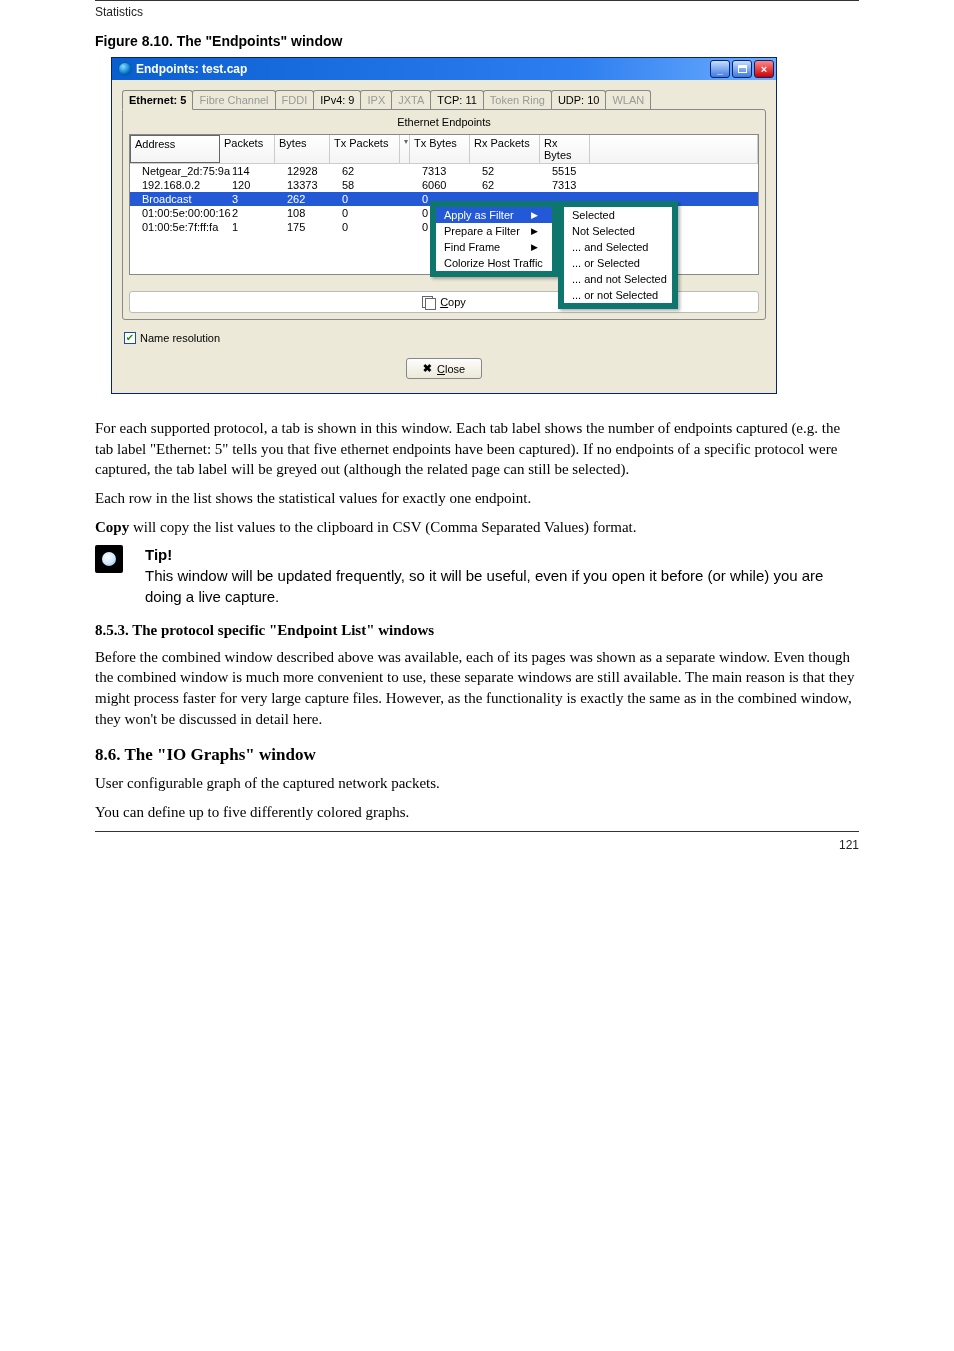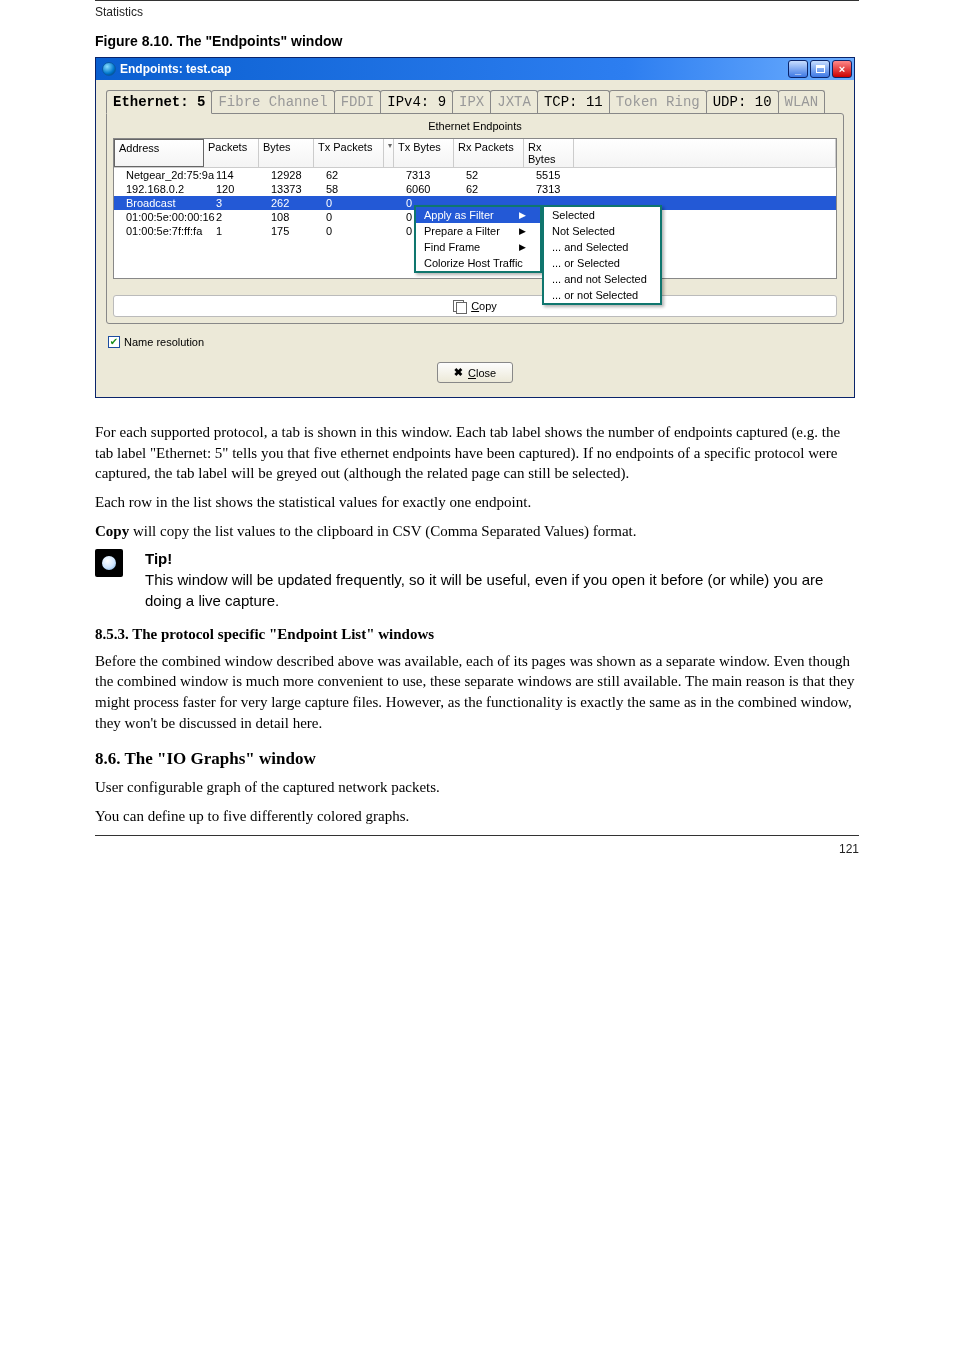--- a/index.html
+++ b/index.html
@@ -13,25 +13,25 @@
   }
   .page-wrap { padding: 0 95px; }
   hr.rule { border: none; border-top: 1px solid #333; margin: 0; }
   .top-rule { margin-top: 60px; }
   .header-line { display:flex; justify-content:space-between; font-size:12px; margin:4px 0 10px 0; color:#222; }
 
   .fig-caption { font-weight:bold; font-size:14px; margin:14px 0 8px 0; }
 
   
   .window {
-    width: 760px;
+    width: 666px;
     border: 1px solid #0a246a;
     font-family: Tahoma, sans-serif;
     font-size: 11px;
-    margin: 0 0 24px 0;
+    margin: 0 0 24px 16px;
     background:#ece9d8;
   }
   .titlebar {
     height: 22px;
     background: linear-gradient(to right,#0a5fd0,#2d7ef0 70%,#6daeff);
     display:flex; align-items:center;
     color:#fff;
     padding:0 2px;
   }
   .titlebar .app-icon {
@@ -51,21 +51,21 @@
   .win-max-inner { width:9px; height:8px; border:1px solid #fff; border-top-width:3px; }
 
   .window-body { padding:10px; }
 
   
   .tabs-row { display:flex; align-items:flex-end; }
   .tab {
     border:1px solid #888; border-bottom:none;
     background:#ece9d8; padding:3px 6px 3px 6px;
     margin-right:-1px; position:relative; white-space:nowrap;
-    font-size:14px; color:#000; border-radius:3px 3px 0 0;font-family:Liberation Mono, monospace;
+    font-size:11px; color:#000; border-radius:3px 3px 0 0;
   }
   .tab.disabled { color:#999; }
   .tab.active { background:#ece9d8; font-weight:bold; z-index:2; border-bottom:1px solid #ece9d8; margin-bottom:-1px; }
 
   .tabpanelbox { border:1px solid #888; border-radius:0 3px 3px 3px; background:#ece9d8; }
   .tab-inner-title { text-align:center; padding:6px 0 6px 0; font-size:11px; }
 
   
   .grid { background:#fff; border:1px solid #888; margin:0 6px; }
   .grid-header-row, .grid-row {
@@ -80,21 +80,21 @@
   }
   .grid-header-cell:first-child { border:1px solid #666; }
   .grid-header-cell.sortmark { font-size:8px; text-align:center; color:#666; }
   .grid-cell { padding:1px 12px; white-space:nowrap; }
   .row-selected { background:#2359d6; color:#fff; }
 
   .grid-body { min-height:110px; position:relative; }
 
   
   .ctxmenu {
-    position:absolute; background:#fff; border:2px solid #0f766e;
+    position:absolute; background:#fff; border:6px solid #0f766e;
     box-shadow:2px 2px 3px rgba(0,0,0,.3);
     font-size:11px;
   }
   .ctxmenu .mi { display:flex; align-items:center; justify-content:space-between; padding:2px 14px 2px 8px; white-space:nowrap; }
   .ctxmenu .mi .arw { font-size:9px; margin-left:8px; }
   .mi.sel { background:#2359d6; color:#fff; }
   .menu1 { left:300px; top:37px; width:128px; }
   .menu2 { left:428px; top:37px; width:120px; }
 
   .copy-bar {

